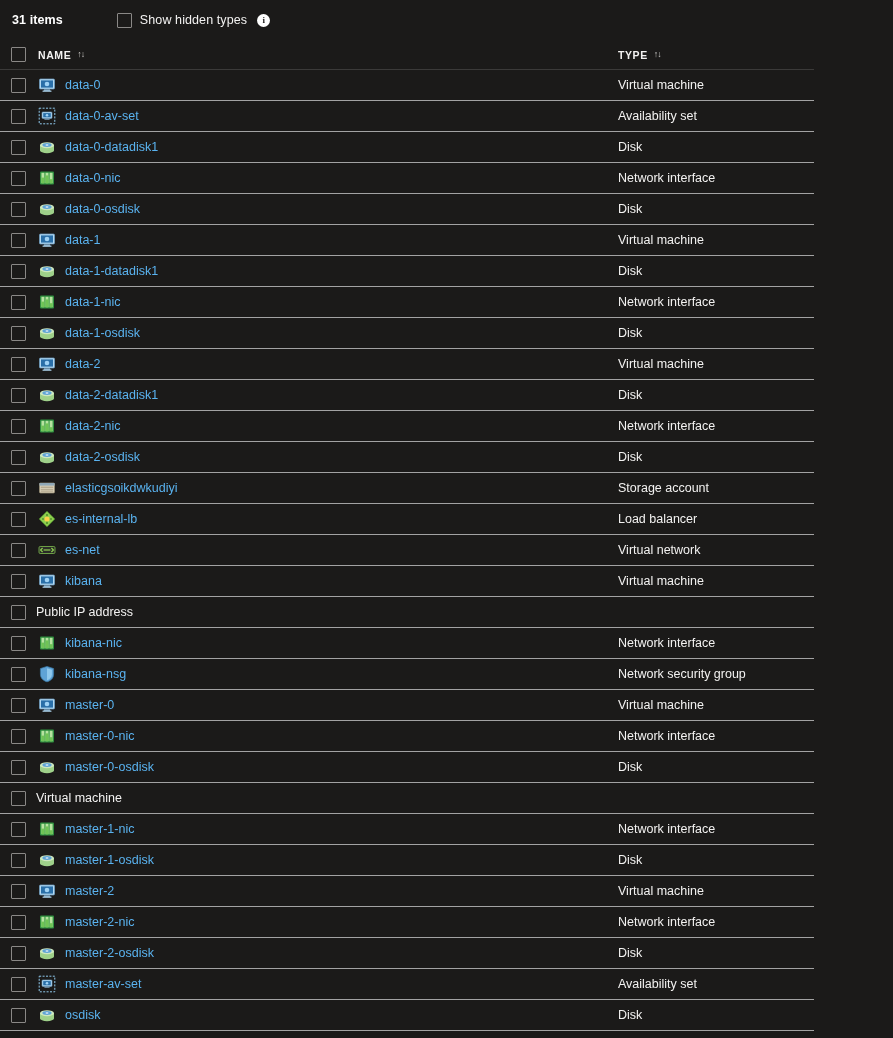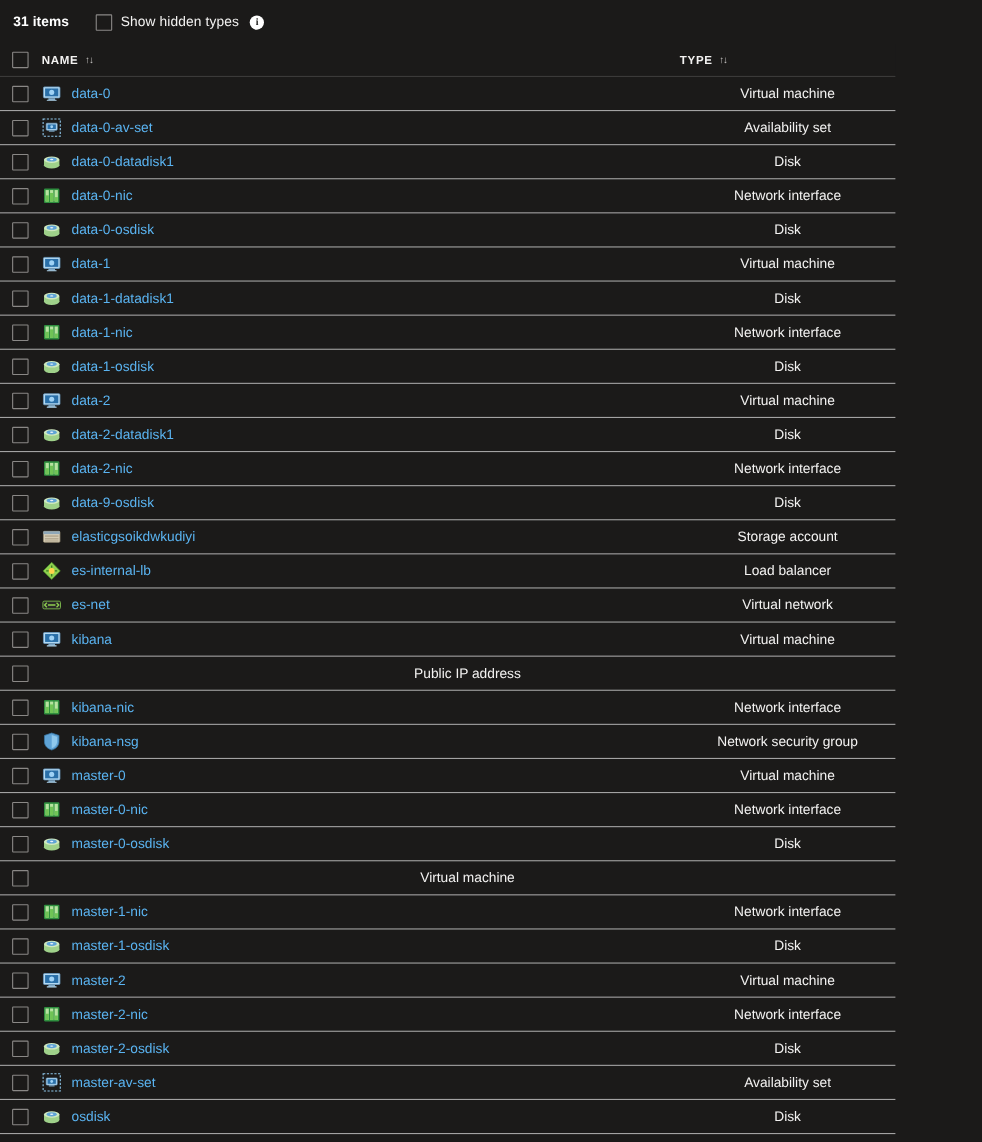--- a/index.html
+++ b/index.html
@@ -21,20 +21,21 @@
     height: 40px;
     display: flex;
     align-items: center;
     padding: 0 0 0 12px;
     background: #1b1a19;
   }
   .item-count {
     font-size: 12.5px;
     font-weight: bold;
     color: #ffffff;
+    margin-right: 30px;
     letter-spacing: .1px;
   }
   .hidden-types {
     display: flex;
     align-items: center;
     gap: 8px;
     font-size: 12.5px;
     color: #f3f2f1;
     padding-left: 24px;
   }
@@ -91,21 +92,20 @@
     align-items: center;
     gap: 9px;
     padding-left: 2px;
     box-sizing: border-box;
   }
   .cell-type {
     flex: 1 1 auto;
     font-size: 12.5px;
     color: #f3f2f1;
     padding-left: 0px;
-    text-align: center;
   }
   .col-title {
     font-size: 10.5px;
     font-weight: bold;
     letter-spacing: .6px;
     color: #f3f2f1;
     display: flex;
     align-items: center;
     gap: 6px;
   }
@@ -392,21 +392,21 @@
         <div class="cell-name">
           <span class="icon">
             <svg width="18" height="18" viewBox="0 0 18 18">
               <ellipse cx="9" cy="12.2" rx="7" ry="3" fill="#9fd18a"></ellipse>
               <rect x="2" y="7.2" width="14" height="5" fill="#9fd18a"></rect>
               <ellipse cx="9" cy="7.2" rx="7" ry="3" fill="#cfe8bf"></ellipse>
               <ellipse cx="9" cy="7.0" rx="4.6" ry="1.9" fill="#5fa3d6"></ellipse>
               <ellipse cx="9" cy="7.0" rx="1.5" ry="0.65" fill="#e8f2fa"></ellipse>
             </svg>
           </span>
-          <a class="name-link">data-9-osdisk</a>
+          <a class="name-link">data-2-osdisk</a>
         </div>
         <div class="cell-type">Disk</div>
       </div>
       <div class="row">
         <div class="cell-check">
           <span class="chk"></span>
         </div>
         <div class="cell-name">
           <span class="icon">
             <svg width="18" height="18" viewBox="0 0 18 18">

